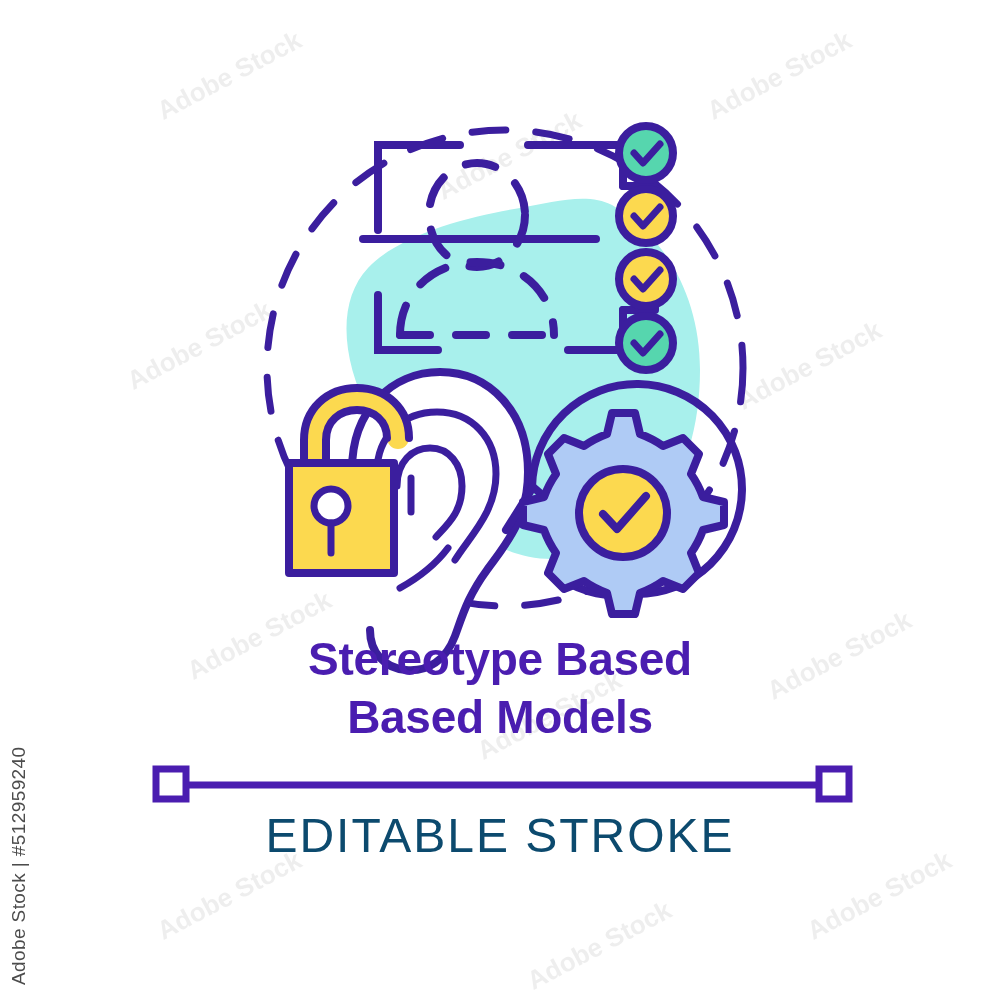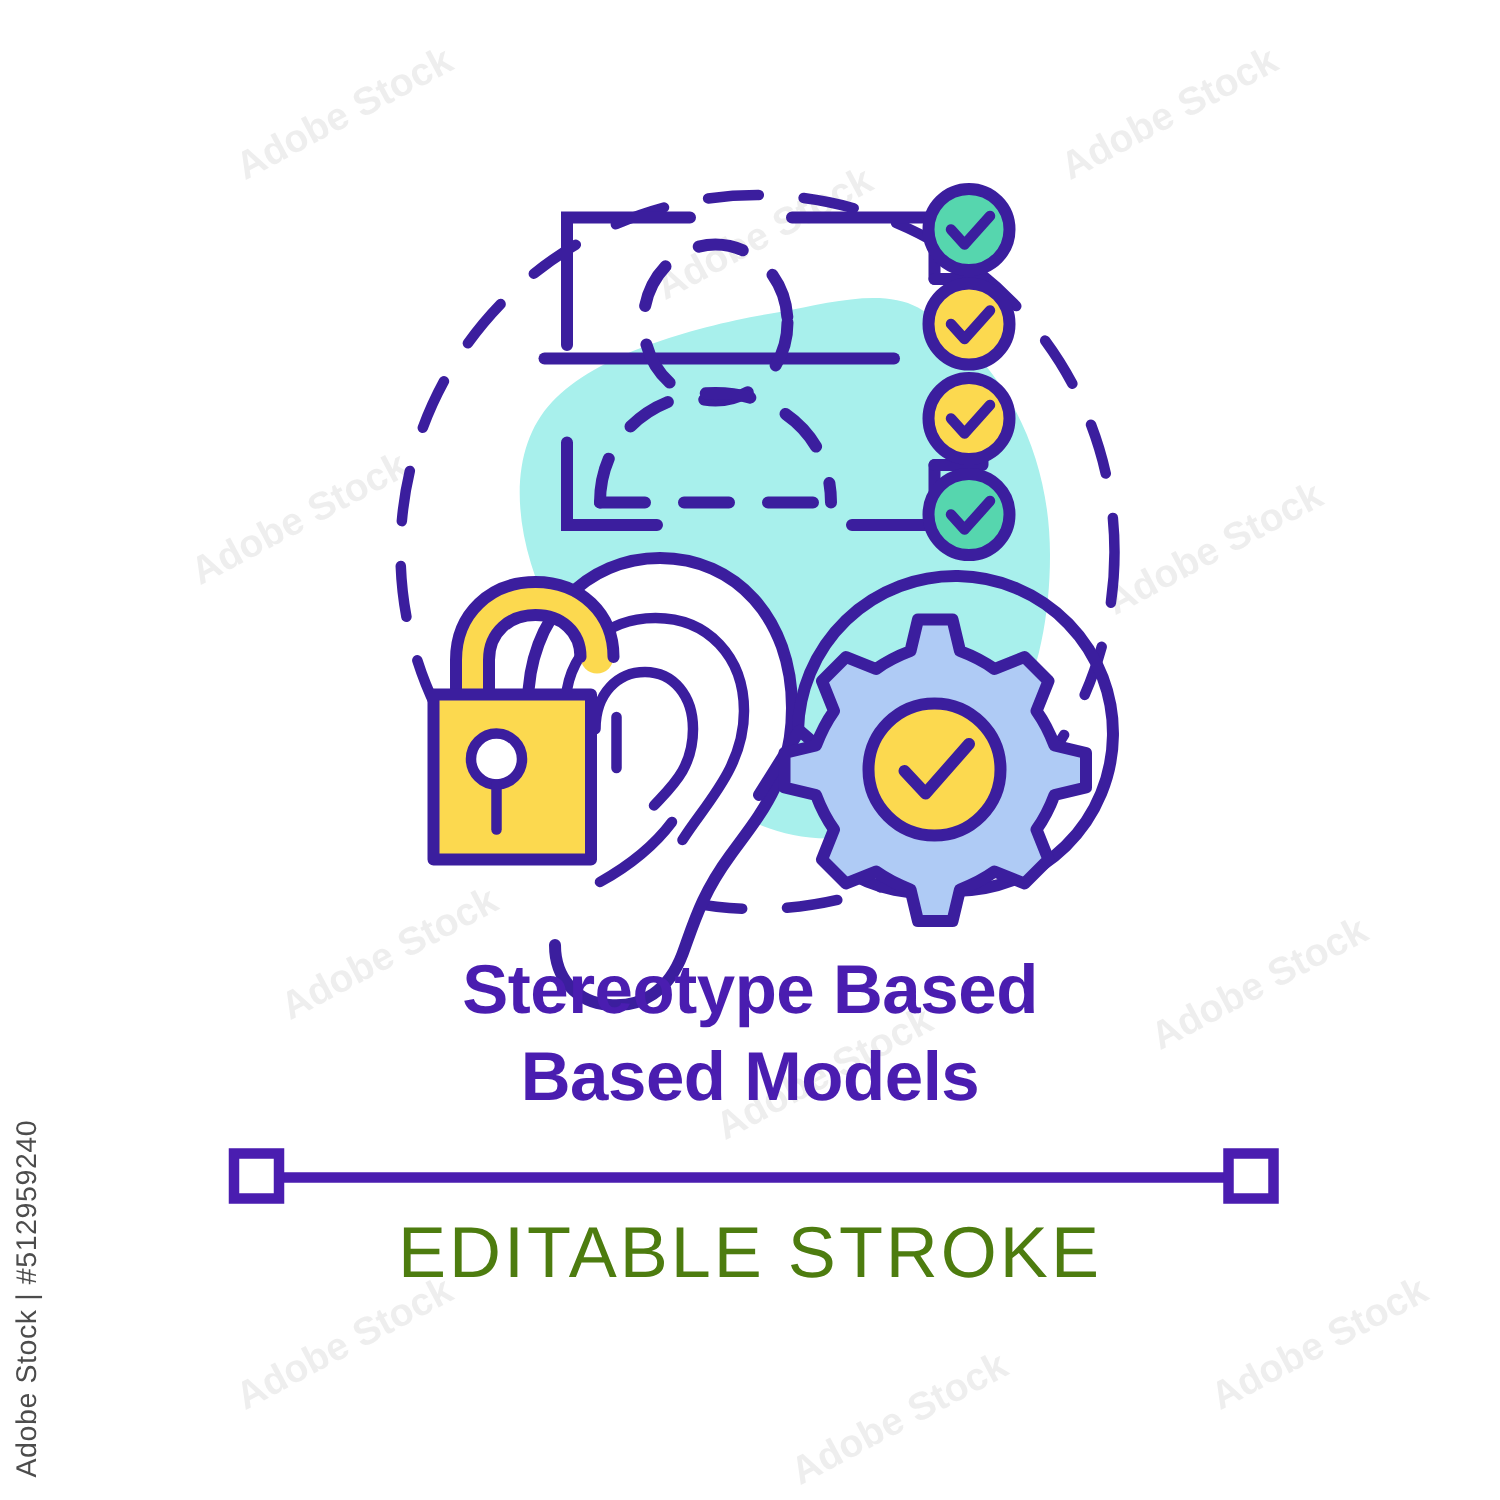--- a/index.html
+++ b/index.html
@@ -67,21 +67,21 @@
     line-height: 58px;
     letter-spacing: -0.3px;
     font-family: "Liberation Sans", sans-serif;
   }
   .stroke-caption {
     position: absolute;
     left: 0;
     top: 808px;
     width: 1000px;
     text-align: center;
-    color: #4d7c0f;
+    color: #0c4a6e;
     font-size: 48px;
     font-weight: normal;
     letter-spacing: 2px;
     font-family: "Liberation Sans", sans-serif;
   }
 </style>
 </head>
 <body>
 
 <div id="stage">

